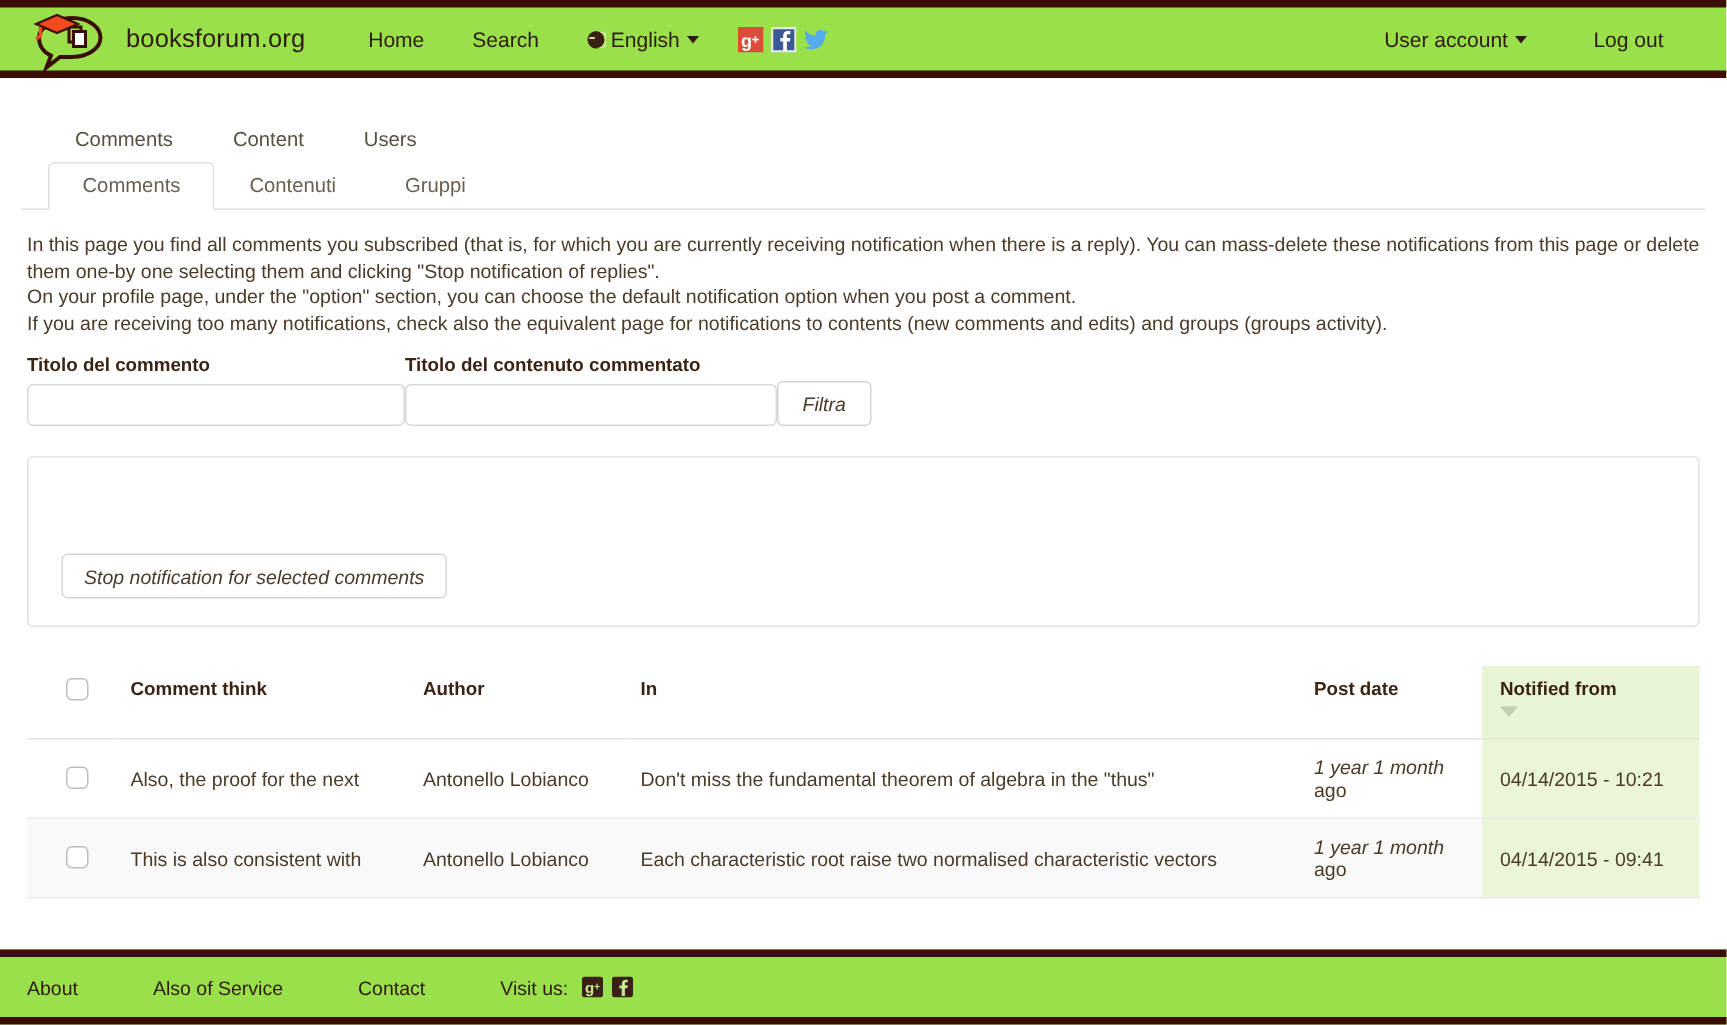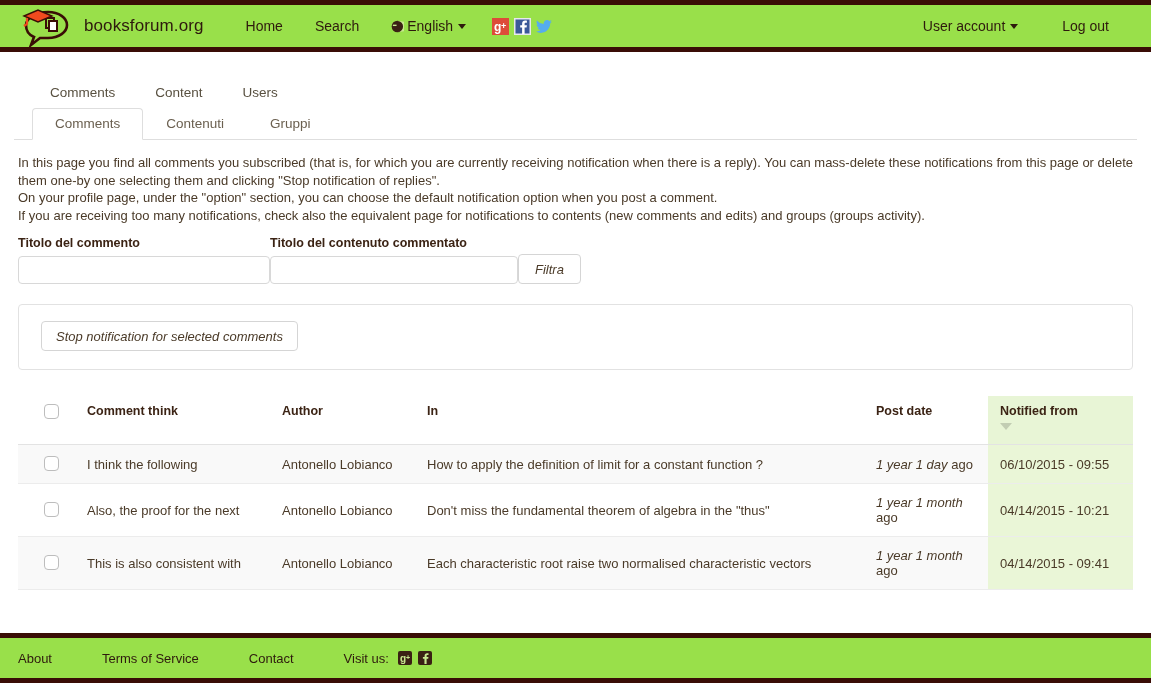--- a/index.html
+++ b/index.html
@@ -166,21 +166,21 @@
     overflow: hidden;
   }
   .panel-head {
     background: #e8f5d6;
     border-bottom: 1px solid #e2e2e2;
     padding: 11px 0 11px 22px;
     font-size: 14.5px;
     color: #4a4a3c;
   }
   .panel-body { padding: 16px 0 18px 22px; }
-  .op-btn { padding: 0 14px; height: 30px; }
+  .op-btn { padding: 0 14px; height: 30px; margin-top: 48px; }
 
   
   .tbl-wrap { margin: 26px 4px 0 4px; }
   table.listing {
     width: 100%;
     border-collapse: collapse;
     font-size: 13px;
   }
   table.listing th {
     text-align: left;
@@ -366,33 +366,20 @@
           <th class="col-author">Author</th>
           <th class="col-in">In</th>
           <th class="col-date">Post date</th>
           <th class="col-notified sorted">
             <span>Notified from</span>
             <span class="sort-arrow"></span>
           </th>
         </tr>
       </thead>
       <tbody>
-        <tr class="odd">
-          <td class="col-check">
-            <span class="cbox"></span>
-          </td>
-          <td class="col-title">I think the following</td>
-          <td class="col-author">Antonello Lobianco</td>
-          <td class="col-in">How to apply the definition of limit for a constant function ?</td>
-          <td class="col-date">
-            <span class="rel-date">1 year 1 day</span>
-            <span class="ago">ago</span>
-          </td>
-          <td class="col-notified sorted">06/10/2015 - 09:55</td>
-        </tr>
         <tr class="even">
           <td class="col-check">
             <span class="cbox"></span>
           </td>
           <td class="col-title">Also, the proof for the next</td>
           <td class="col-author">Antonello Lobianco</td>
           <td class="col-in">Don't miss the fundamental theorem of algebra in the "thus"</td>
           <td class="col-date">
             <span class="rel-date">1 year 1 month</span>
             <span class="ago">ago</span>
@@ -412,21 +399,21 @@
           </td>
           <td class="col-notified sorted">04/14/2015 - 09:41</td>
         </tr>
       </tbody>
     </table>
   </div>
 </div>
 
 <div class="footer">
   <a class="flink">About</a>
-  <a class="flink">Terms of Service</a>
+  <a class="flink">Also of Service</a>
   <a class="flink">Contact</a>
   <span class="visit-label">Visit us:</span>
   <div class="footer-social">
     <span class="soc-sm">
       <svg viewBox="0 0 14 14" width="14" height="14">
         <rect width="14" height="14" rx="2" fill="#3a2014"></rect>
         <text x="2" y="11" font-family="Liberation Sans, sans-serif" font-size="10" font-weight="bold" fill="#c8e890">g</text>
         <text x="8" y="9" font-family="Liberation Sans, sans-serif" font-size="7" font-weight="bold" fill="#c8e890">+</text>
       </svg>
     </span>

